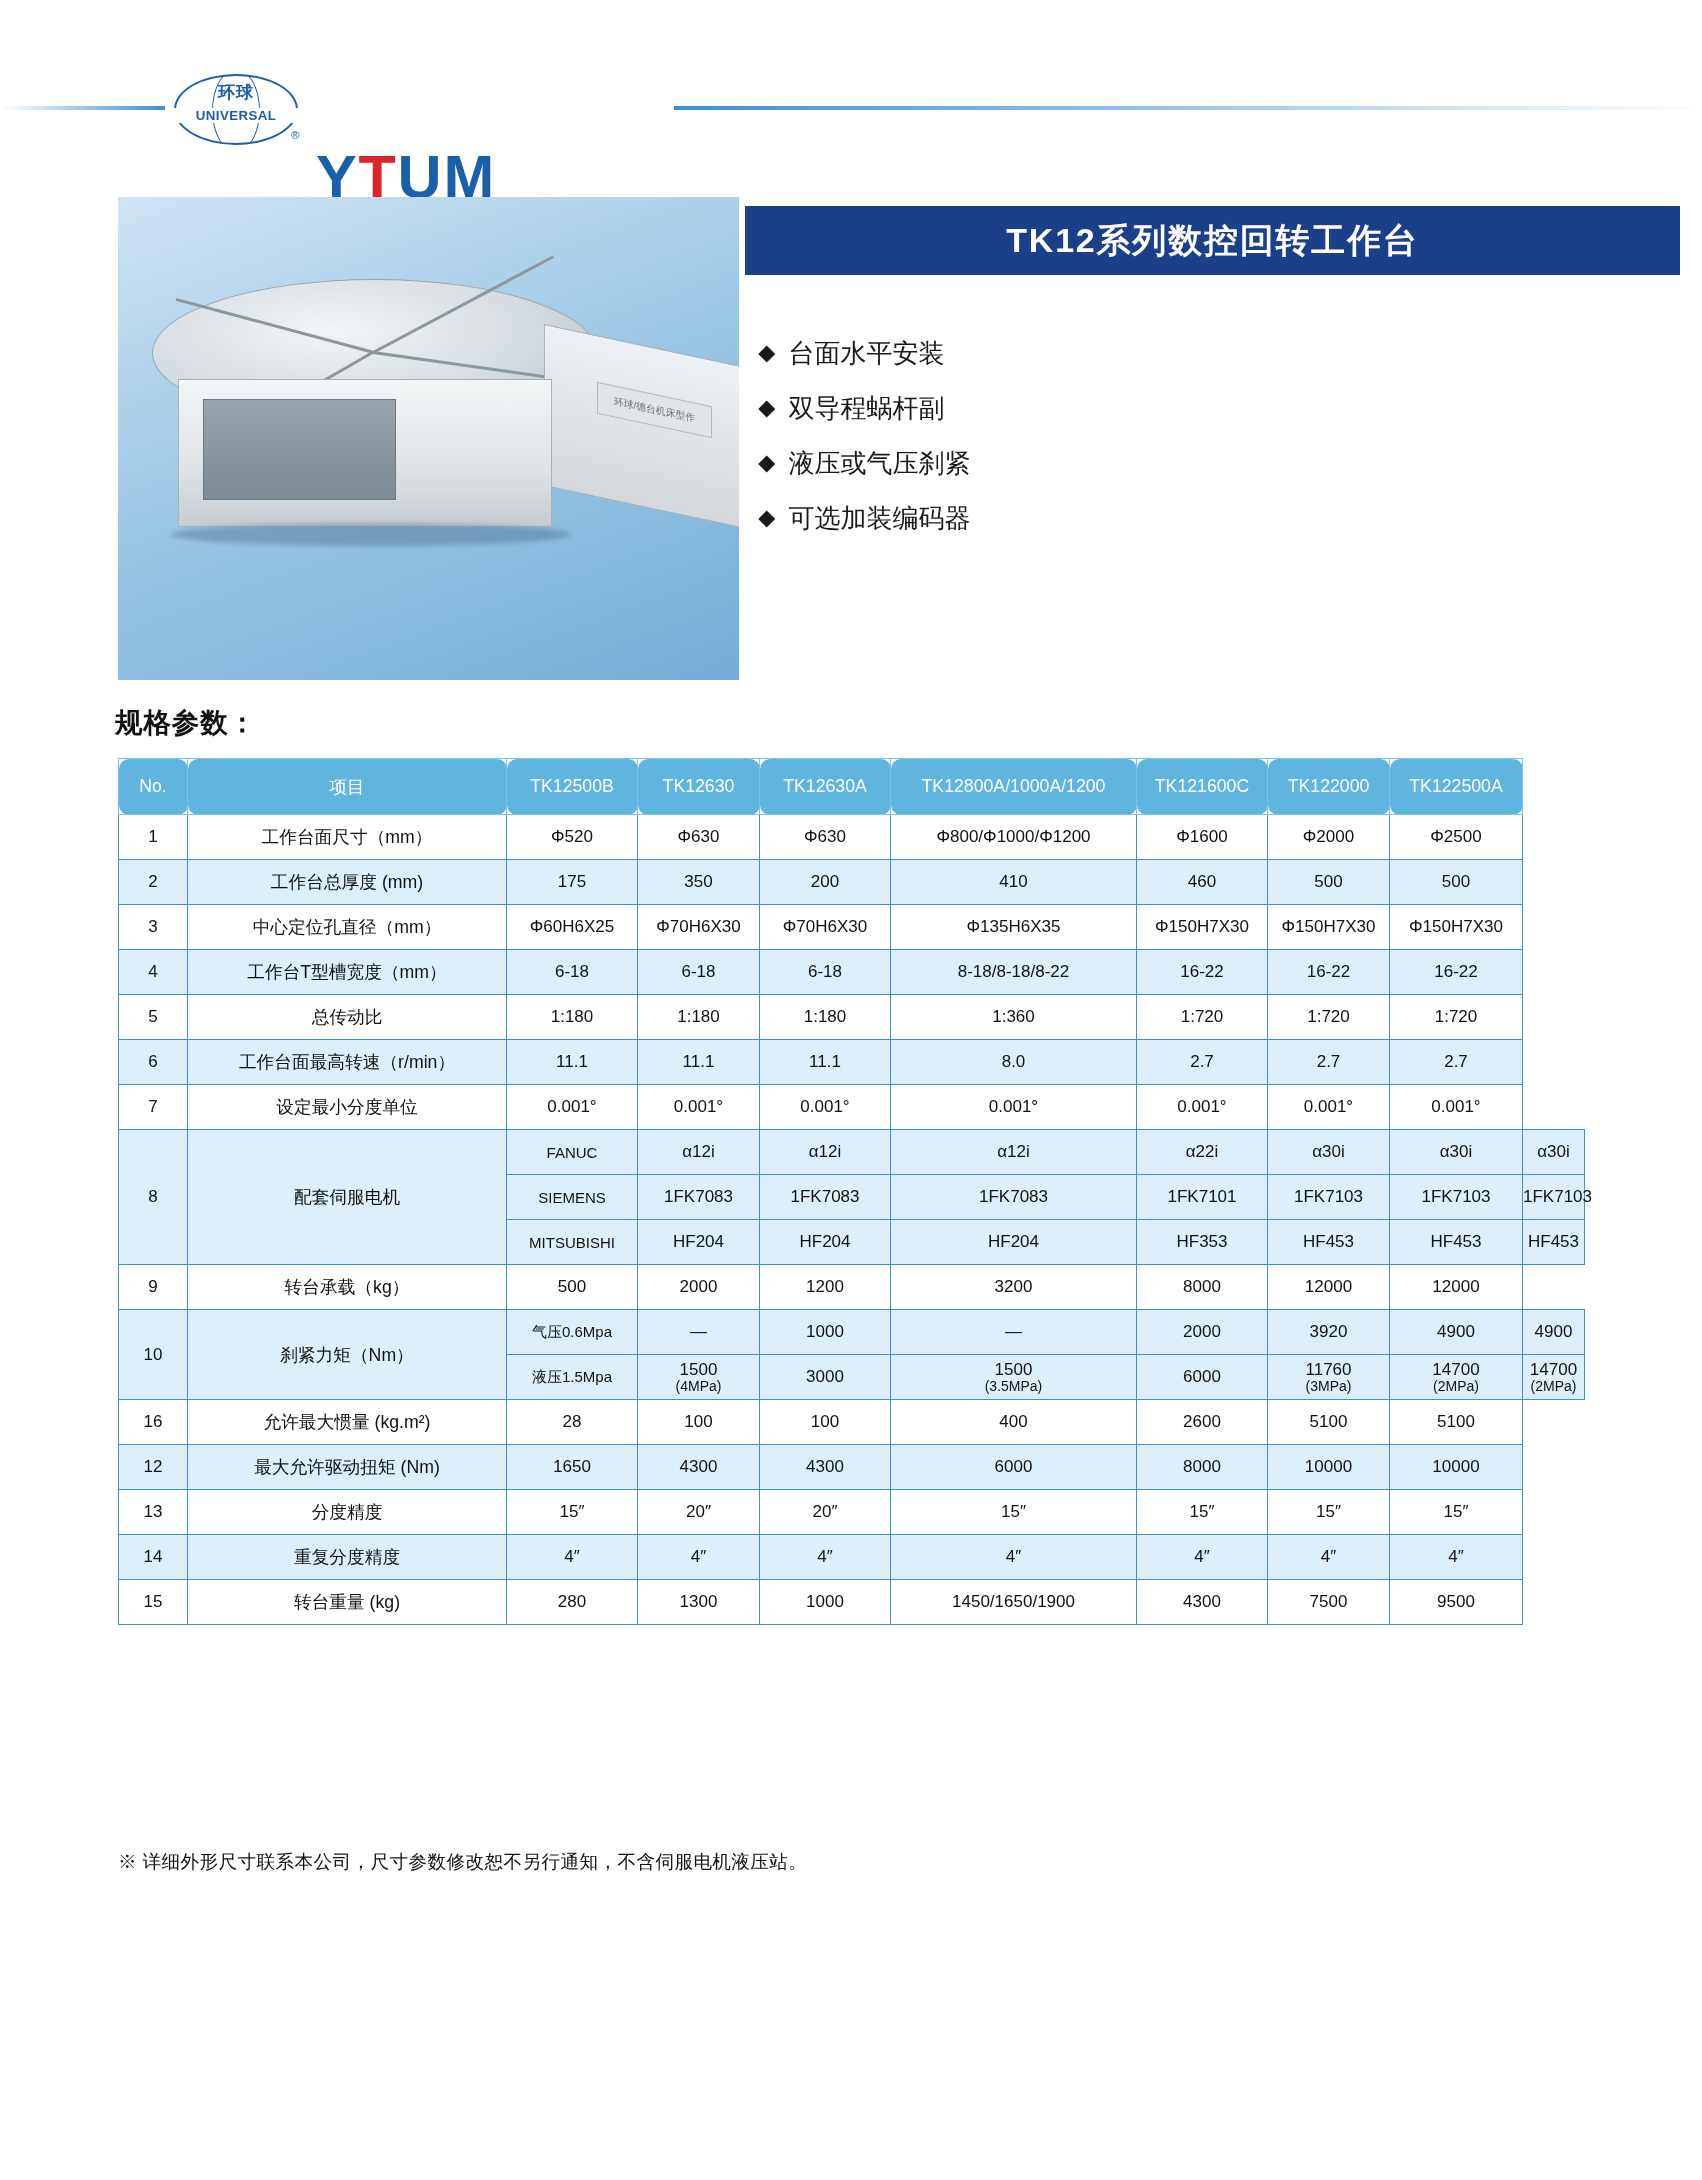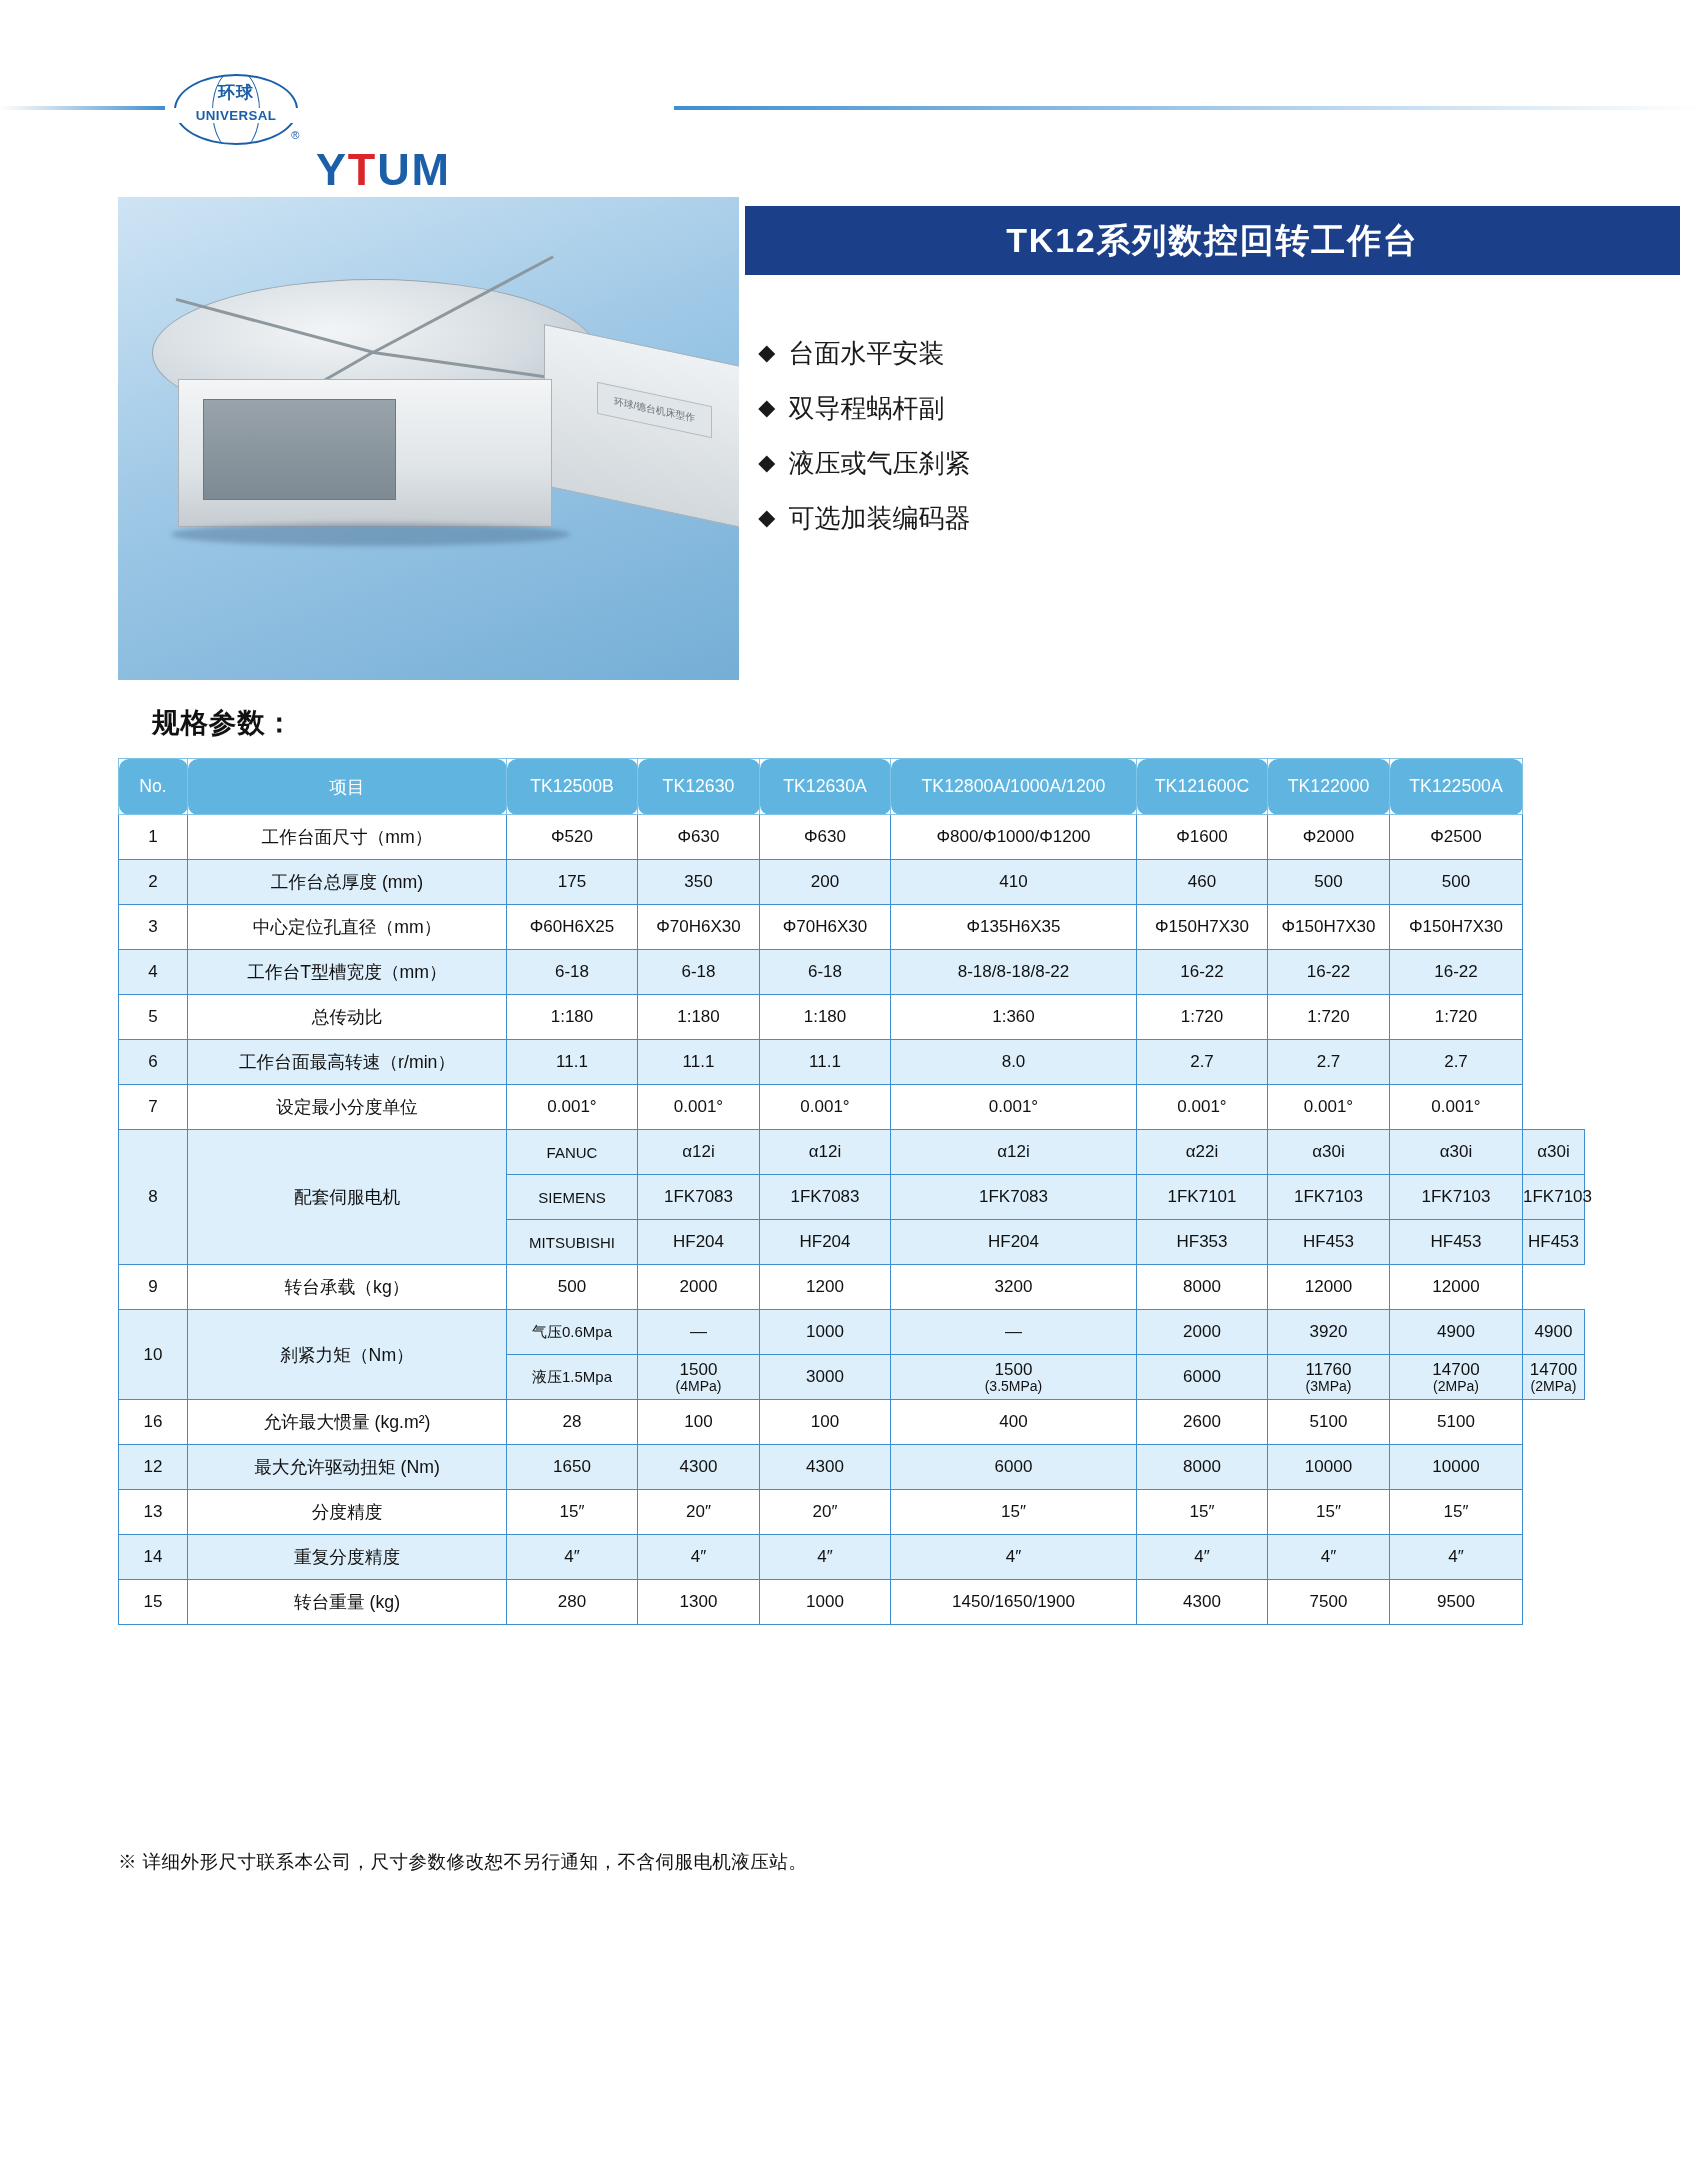--- a/index.html
+++ b/index.html
@@ -115,21 +115,21 @@
     left: 126px;
     top: 60px;
     font-size: 11.5px;
     color: #1b5fa8;
     z-index: 4;
   }
   .logo-word {
     position: absolute;
     left: 316px;
     top: 78px;
-    font-size: 45px;
+    font-size: 61px;
     font-weight: bold;
     color: #1b5fa8;
     letter-spacing: 1.8px;
     line-height: 1;
   }
   .logo-word .accent {
     color: #d9262b;
   }
 
   
@@ -265,21 +265,20 @@
 
   
   .section-heading {
     position: absolute;
     left: 115px;
     top: 705px;
     font-size: 27.5px;
     font-weight: bold;
     color: #111111;
     letter-spacing: 0.9px;
-    margin-left: 37px;
   }
 
   
   .spec-wrap {
     position: absolute;
     left: 118px;
     top: 758px;
     width: 1467px;
   }
   table.spec {

